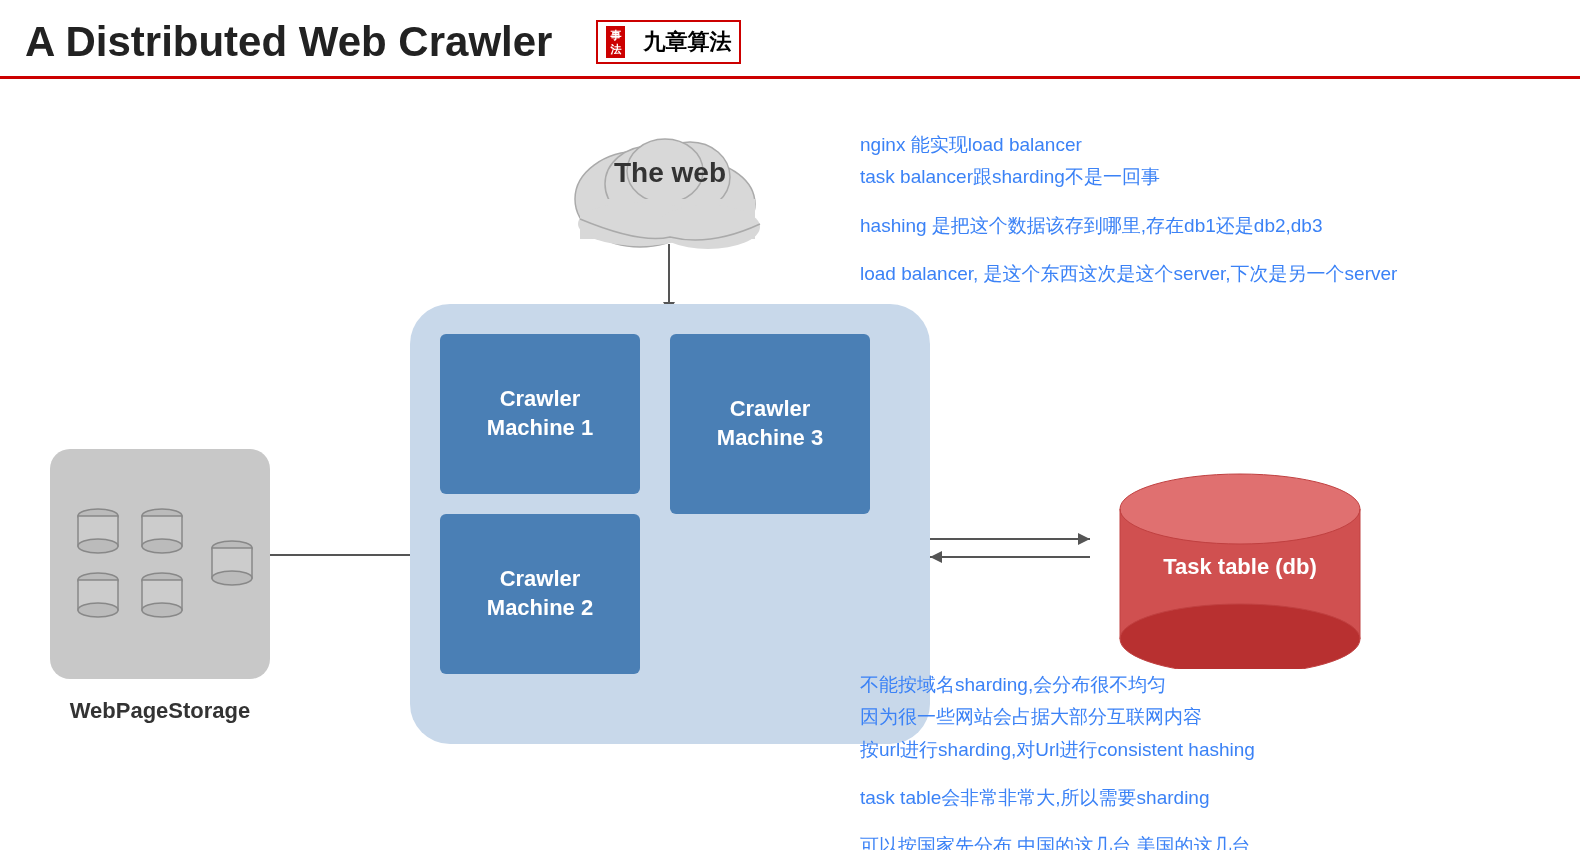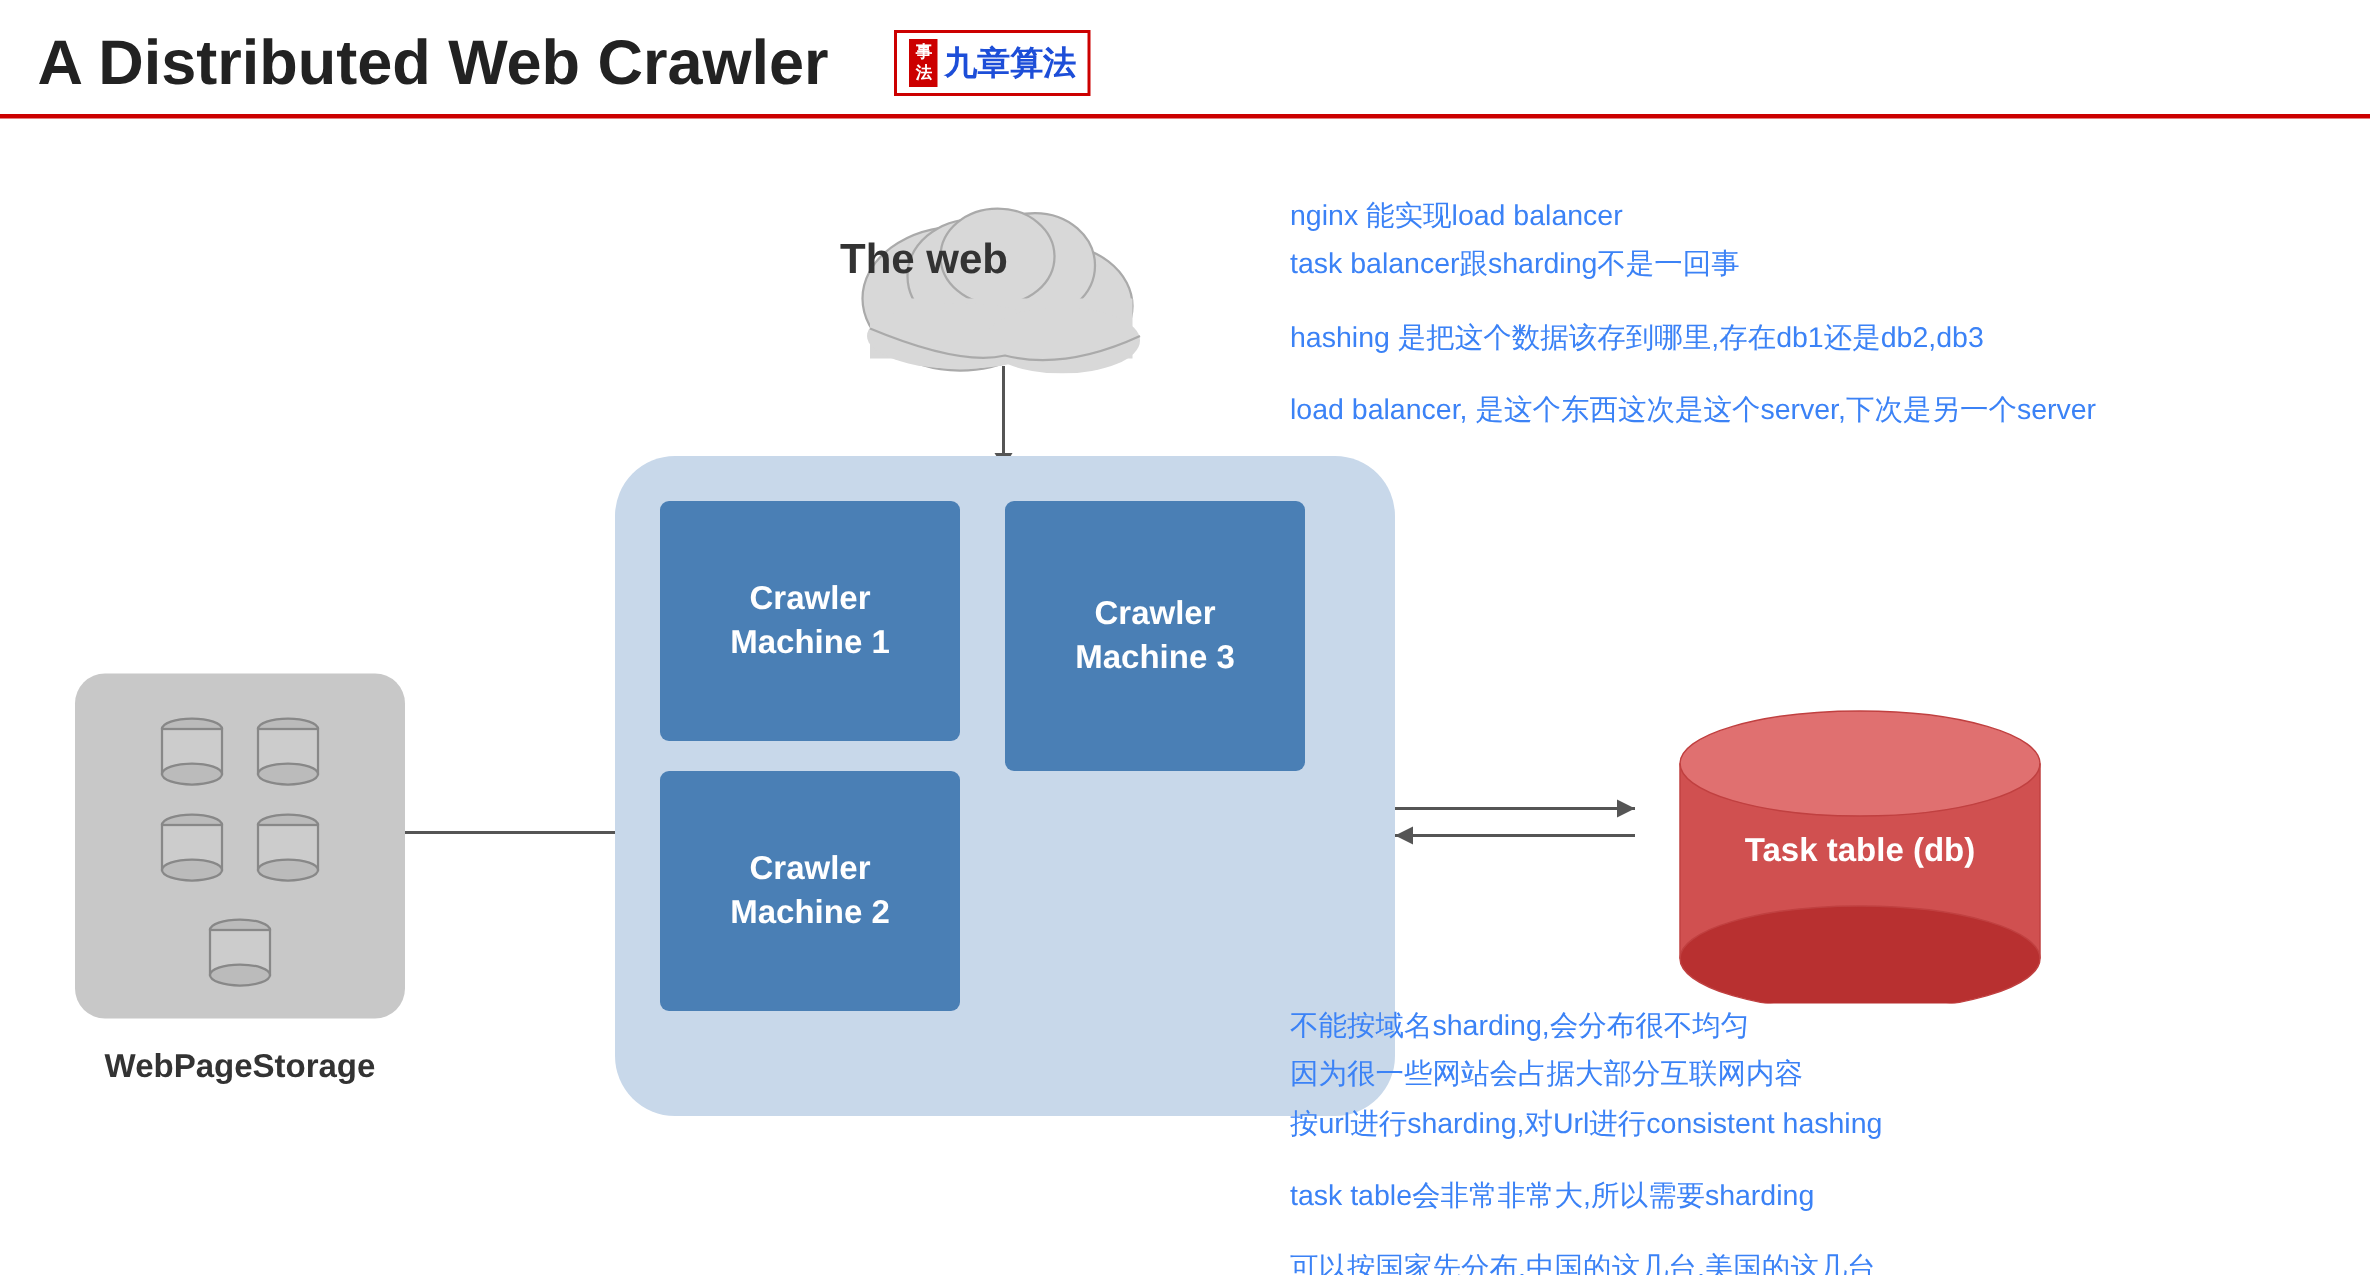--- a/index.html
+++ b/index.html
@@ -26,23 +26,23 @@
     }
     .logo-box {
       display: flex;
       align-items: center;
       border: 2px solid #c00;
       padding: 4px 8px;
       background: #fff;
     }
     .logo-chinese {
       font-size: 22px;
-      color: #1d4ed8;
-      font-weight: bold;
-      margin-left: 4px;
+      color: #000000;
+      font-weight: bold;
+      margin-left: 18px;
     }
 
     .red-line {
       height: 3px;
       background: #c00;
       margin: 0 0 10px 0;
     }
 
     
     .main-content {
@@ -55,21 +55,21 @@
     .cloud-container {
       position: absolute;
       left: 560px;
       top: 30px;
       width: 220px;
       height: 130px;
     }
     .cloud-label {
       position: absolute;
       width: 100%;
-      text-align: left;
+      text-align: center;
       top: 38px;
       font-size: 28px;
       font-weight: bold;
       color: #333;
       z-index: 2;
     }
     .cloud-svg {
       width: 220px;
       height: 130px;
     }
@@ -147,21 +147,21 @@
     
     .webpage-storage {
       position: absolute;
       left: 50px;
       top: 360px;
       width: 220px;
       height: 230px;
       background: #c8c8c8;
       border-radius: 20px;
       display: flex;
-      flex-direction: column;
+      flex-direction: row;
       align-items: center;
       justify-content: center;
       gap: 8px;
     }
     .db-icons-grid {
       display: grid;
       grid-template-columns: 1fr 1fr;
       gap: 12px;
       padding: 10px;
     }

